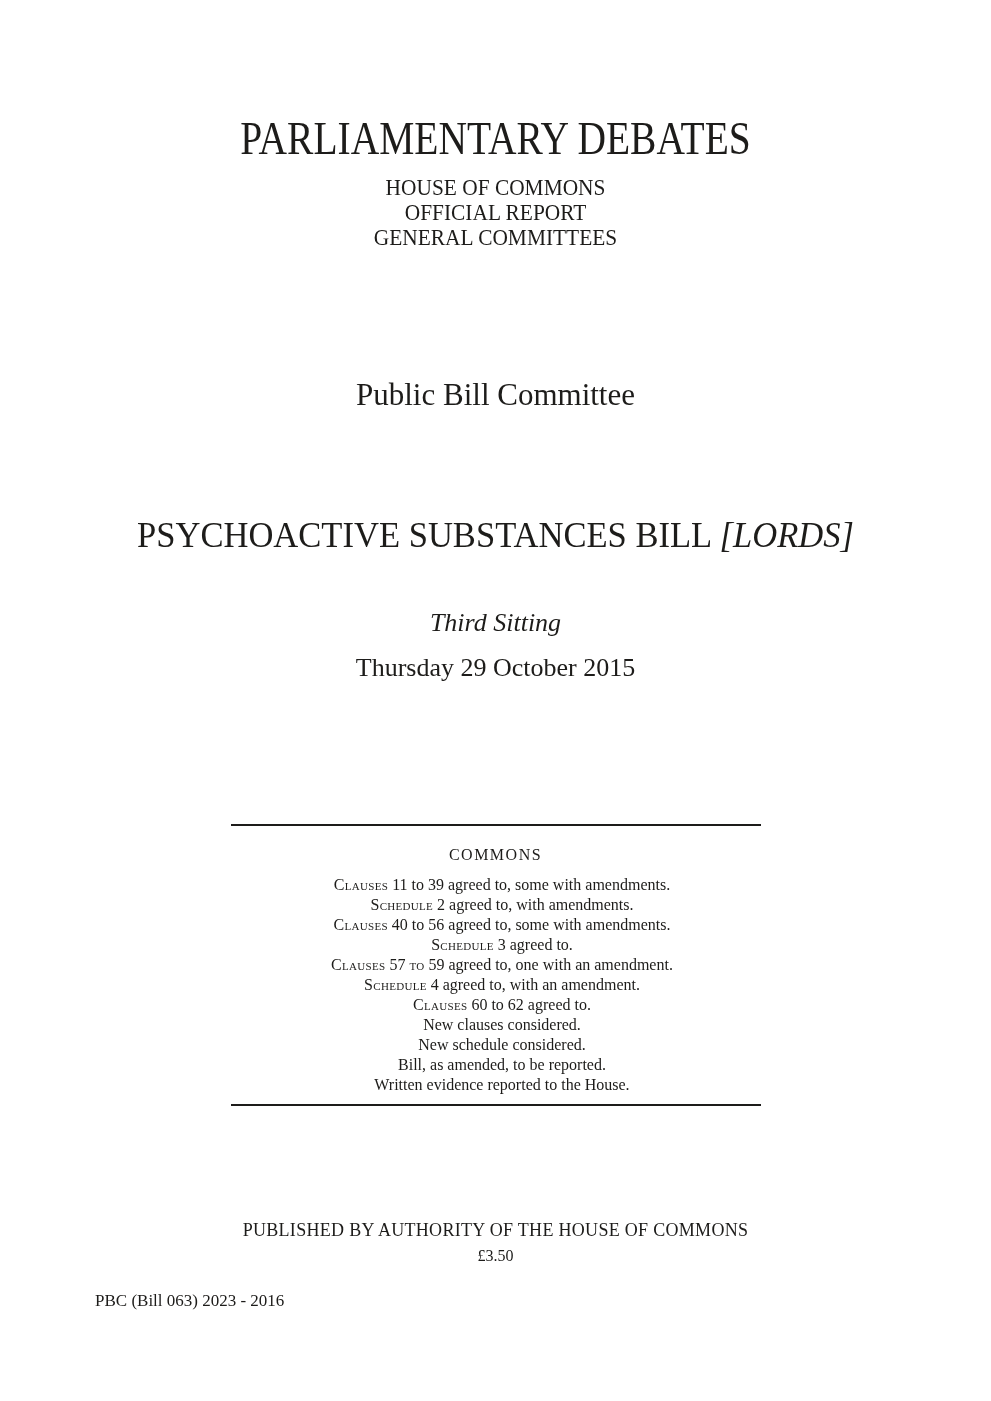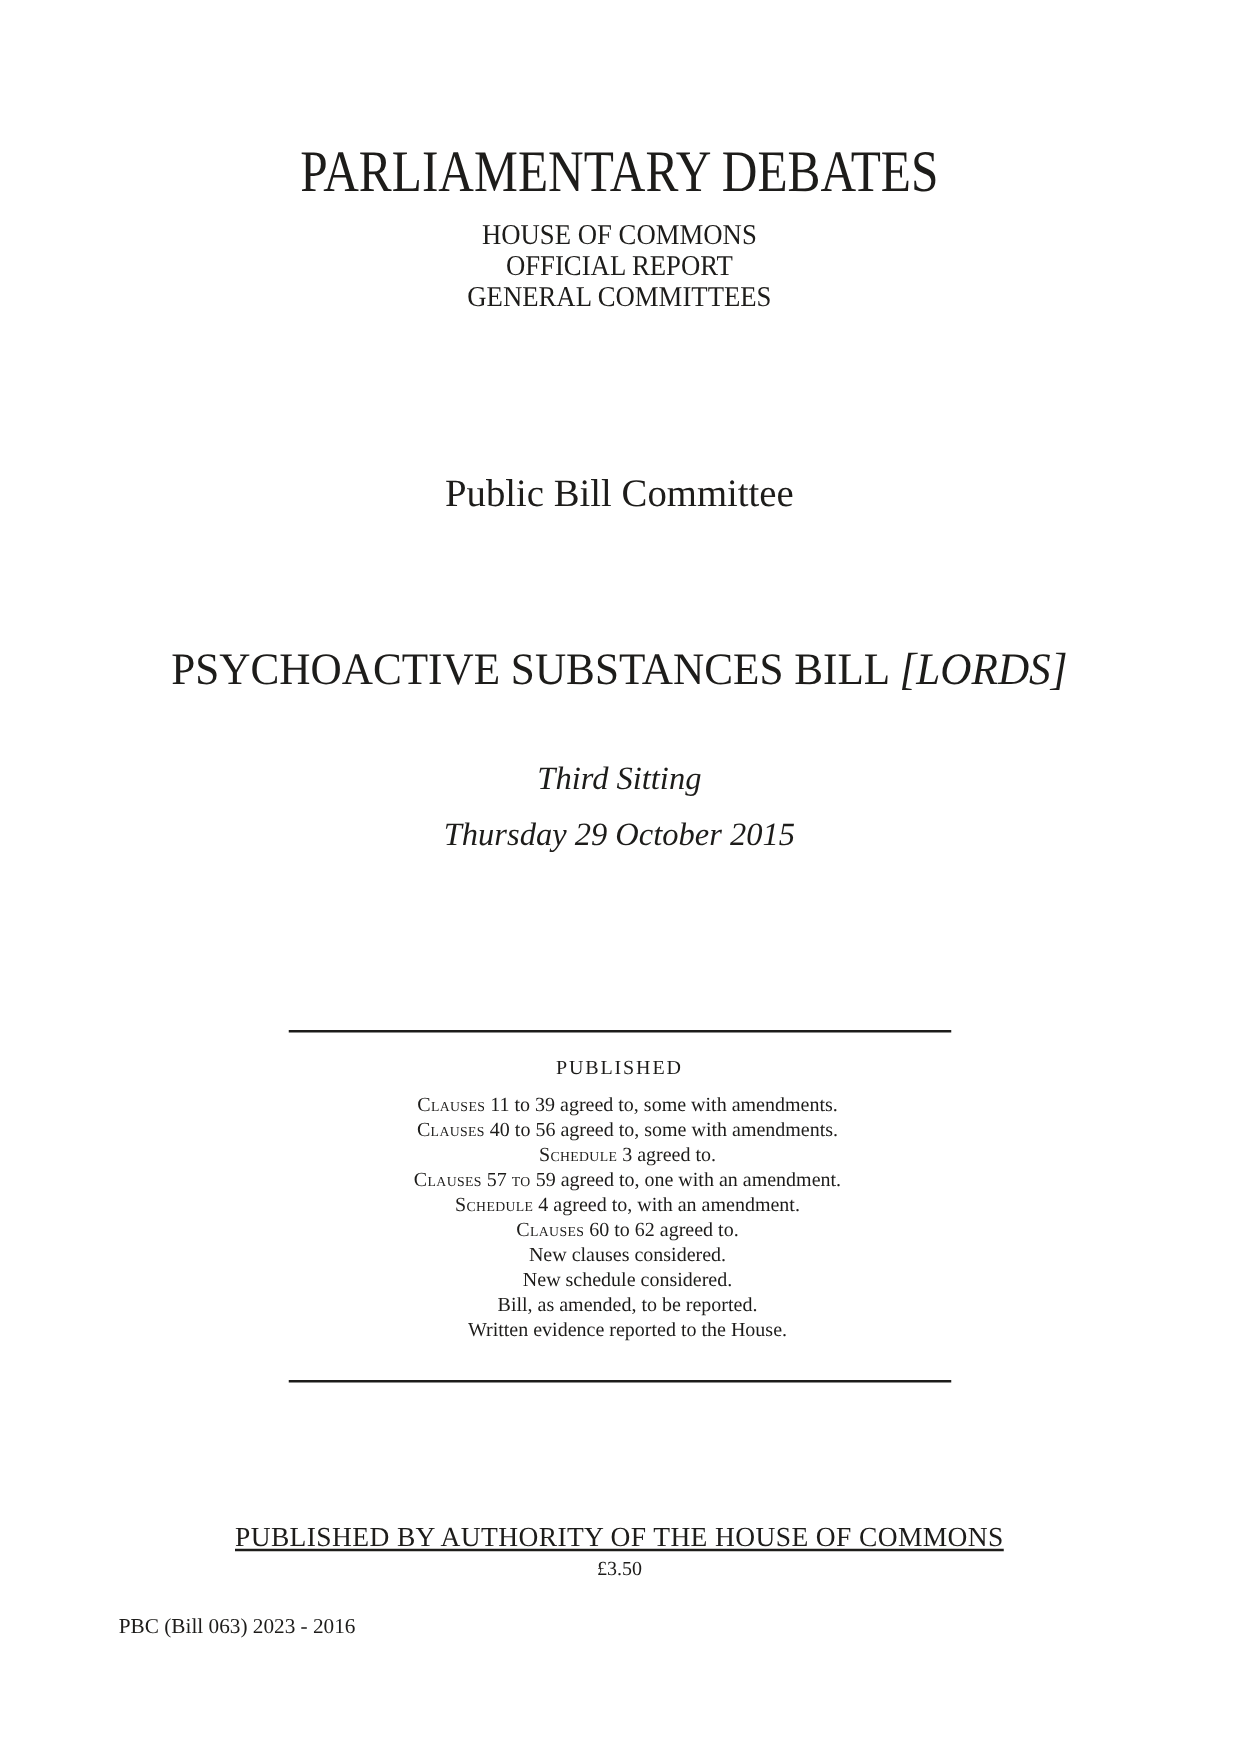--- a/index.html
+++ b/index.html
@@ -54,21 +54,20 @@
   .sitting-name {
     top: 607px;
     font-size: 26px;
     line-height: 32px;
     font-style: italic;
   }
   .sitting-date {
     top: 652px;
     font-size: 26px;
     line-height: 32px;
-    font-style: italic;
   }
   .rule {
     position: absolute;
     left: 231px;
     width: 530px;
     height: 2px;
     background: #1d1c1a;
   }
   .rule-top { top: 824px; }
   .rule-bottom { top: 1104px; }
@@ -87,24 +86,23 @@
     line-height: 20px;
     text-align: center;
   }
   .c-line { white-space: nowrap; }
   .sc {
     font-variant: small-caps;
     letter-spacing: 0.3px;
   }
   .published {
     top: 1218px;
-    font-size: 22px;
+    font-size: 18px;
     line-height: 24px;
     letter-spacing: 0.3px;
-    text-decoration: underline;
   }
   .price {
     top: 1246px;
     font-size: 16px;
     line-height: 20px;
   }
   .reference {
     position: absolute;
     left: 95px;
     top: 1290px;
@@ -128,24 +126,25 @@
 
   <div class="center committee">Public Bill Committee</div>
 
   <div class="center bill-title"><span>PSYCHOACTIVE SUBSTANCES BILL</span> <span class="italic">[LORDS]</span></div>
 
   <div class="center sitting-name">Third Sitting</div>
   <div class="center sitting-date">Thursday 29 October 2015</div>
 
   <div class="rule rule-top"></div>
 
-  <div class="center contents-heading">PUBLISHED</div>
+  <div class="center contents-heading">COMMONS</div>
 
   <div class="contents-list">
     <div class="c-line"><span class="sc">Clauses</span><span> 11 to 39 agreed to, some with amendments.</span><span class="sc"></span><span></span></div>
+    <div class="c-line"><span class="sc">Schedule</span><span> 2 agreed to, with amendments.</span><span class="sc"></span><span></span></div>
     <div class="c-line"><span class="sc">Clauses</span><span> 40 to 56 agreed to, some with amendments.</span><span class="sc"></span><span></span></div>
     <div class="c-line"><span class="sc">Schedule</span><span> 3 agreed to.</span><span class="sc"></span><span></span></div>
     <div class="c-line"><span class="sc">Clauses</span><span> 57 </span><span class="sc">to</span><span> 59 agreed to, one with an amendment.</span></div>
     <div class="c-line"><span class="sc">Schedule</span><span> 4 agreed to, with an amendment.</span><span class="sc"></span><span></span></div>
     <div class="c-line"><span class="sc">Clauses</span><span> 60 to 62 agreed to.</span><span class="sc"></span><span></span></div>
     <div class="c-line"><span class="sc"></span><span>New clauses considered.</span><span class="sc"></span><span></span></div>
     <div class="c-line"><span class="sc"></span><span>New schedule considered.</span><span class="sc"></span><span></span></div>
     <div class="c-line"><span class="sc"></span><span>Bill, as amended, to be reported.</span><span class="sc"></span><span></span></div>
     <div class="c-line"><span class="sc"></span><span>Written evidence reported to the House.</span><span class="sc"></span><span></span></div>
   </div>

